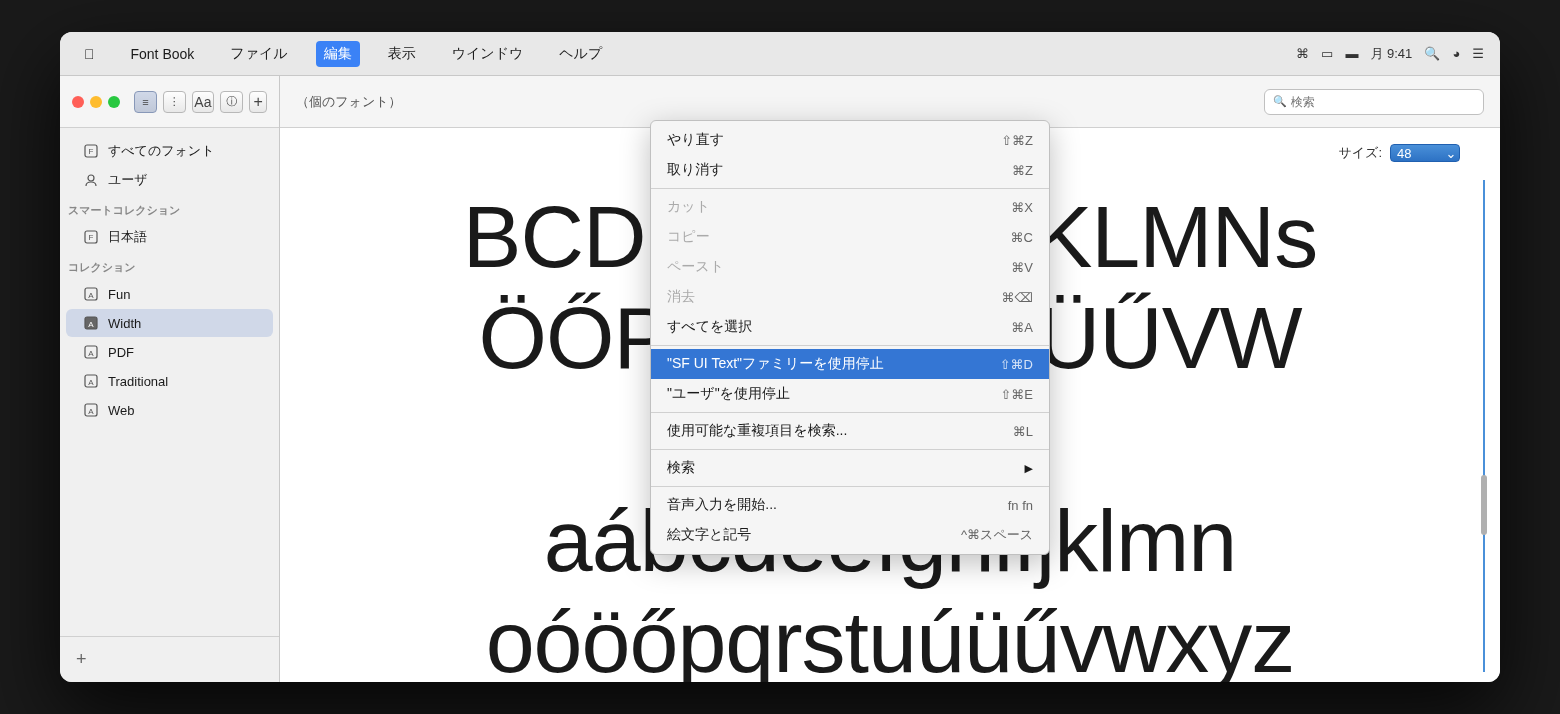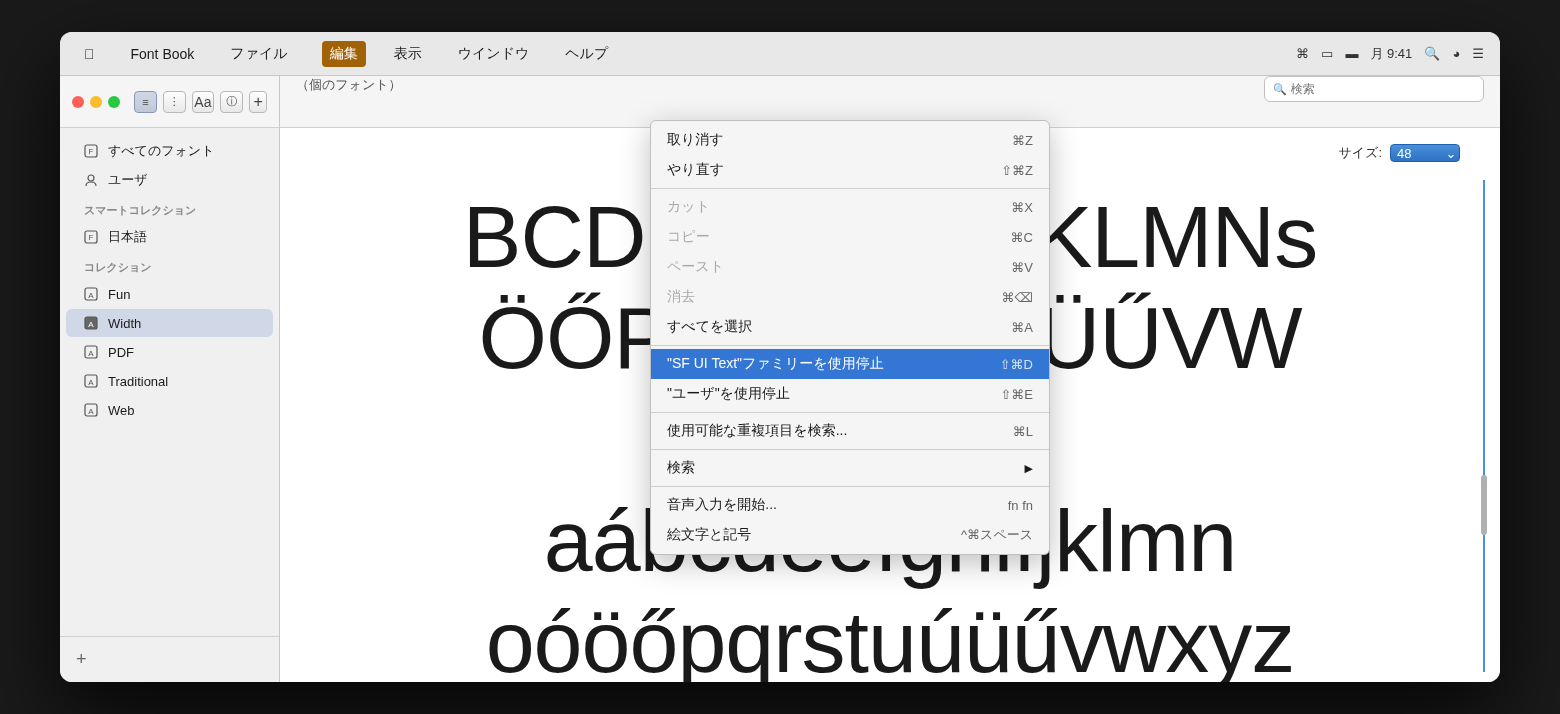--- a/index.html
+++ b/index.html
@@ -45,23 +45,22 @@
       color: #333;
     }
     .menu-item {
       font-size: 14px;
       color: #1a1a1a;
       cursor: pointer;
       padding: 4px 8px;
       border-radius: 4px;
     }
     .menu-item.active {
-      background: #a16207;
+      background: #3b82f6;
       color: white;
-      margin-left: 6px;
     }
     .menu-bar-right {
       display: flex;
       align-items: center;
       gap: 12px;
       font-size: 13px;
       color: #333;
     }
     .time-display {
       font-size: 13px;
@@ -133,21 +132,21 @@
     }
     .sidebar-items {
       flex: 1;
       overflow-y: auto;
       padding: 8px 0;
     }
     .sidebar-section-label {
       font-size: 11px;
       color: #888;
       font-weight: 600;
-      padding: 8px 24px 4px;
+      padding: 8px 8px 4px;
       text-transform: none;
     }
     .sidebar-item {
       display: flex;
       align-items: center;
       gap: 8px;
       padding: 5px 16px;
       cursor: pointer;
       border-radius: 6px;
       margin: 1px 6px;
@@ -175,20 +174,21 @@
       display: flex;
       flex-direction: column;
       background: white;
       position: relative;
     }
     .main-toolbar {
       height: 52px;
       background: #f5f5f5;
       border-bottom: 1px solid #d0d0d0;
       display: flex;
+      align-items: center;
       padding: 0 16px;
       gap: 8px;
     }
     .font-count {
       font-size: 13px;
       color: #555;
       flex: 1;
     }
     .search-box {
       width: 220px;
@@ -501,27 +501,27 @@
         <div class="scroll-track">
           <div class="scroll-line"></div>
           <div class="scroll-thumb"></div>
         </div>
       </div>
 
       <div class="dropdown-overlay">
         <div class="dropdown-menu">
 
           <div class="menu-drop-item">
+            <span>やり直す</span>
+            <span class="shortcut">⇧⌘Z</span>
+          </div>
+
+          <div class="menu-drop-item">
             <span>取り消す</span>
             <span class="shortcut">⌘Z</span>
-          </div>
-
-          <div class="menu-drop-item">
-            <span>やり直す</span>
-            <span class="shortcut">⇧⌘Z</span>
           </div>
           <div class="menu-separator"></div>
 
           <div class="menu-drop-item disabled">
             <span>カット</span>
             <span class="shortcut">⌘X</span>
           </div>
 
           <div class="menu-drop-item disabled">
             <span>コピー</span>

